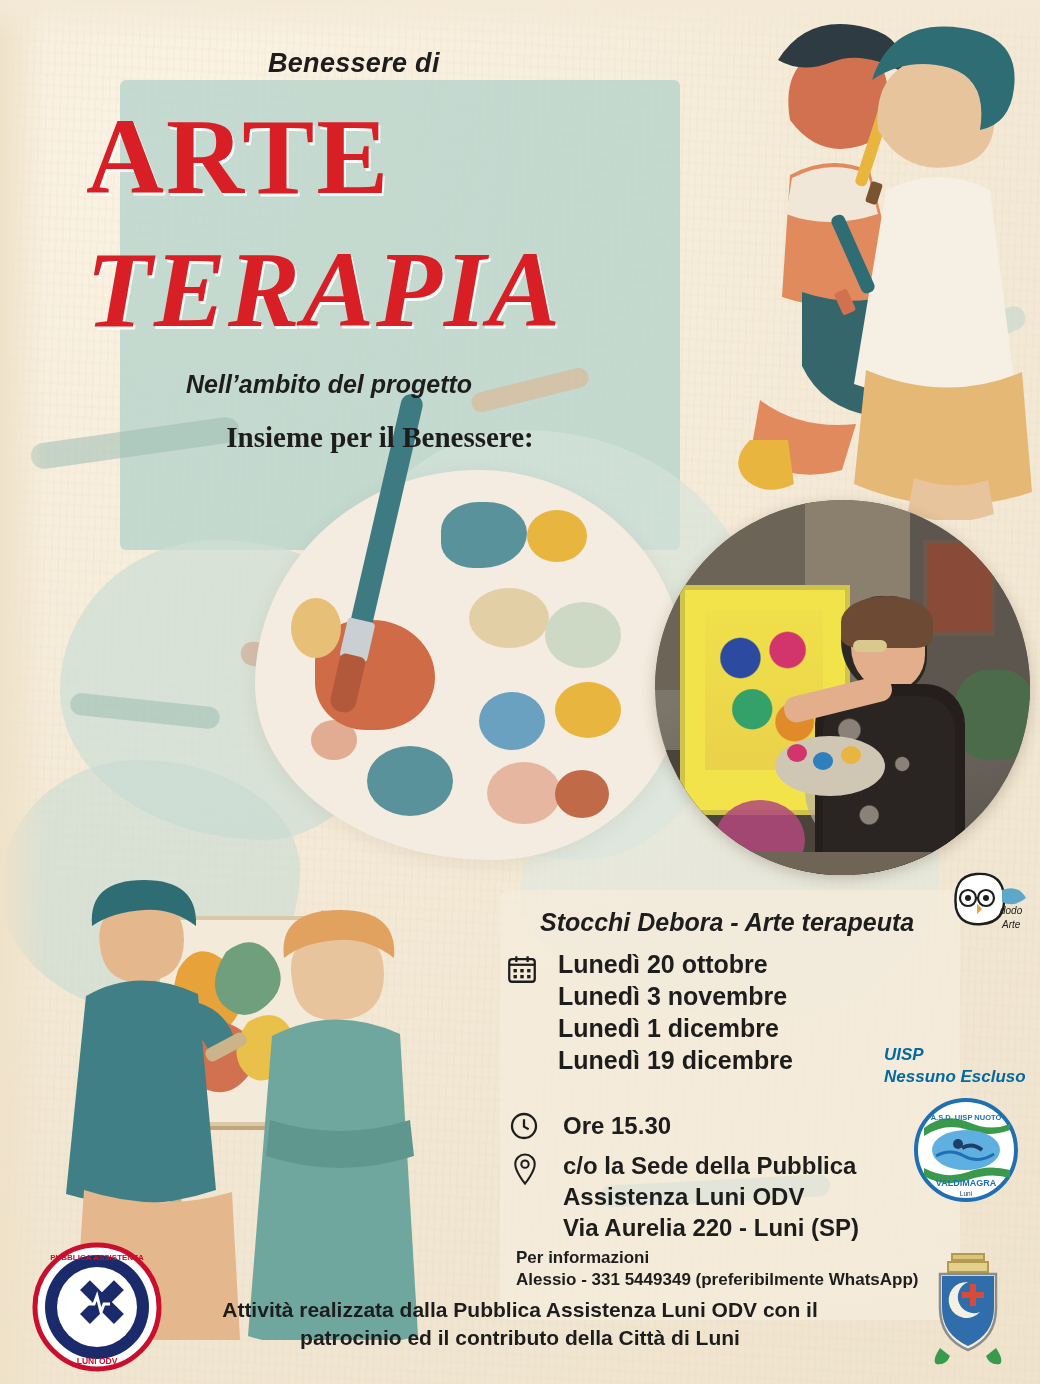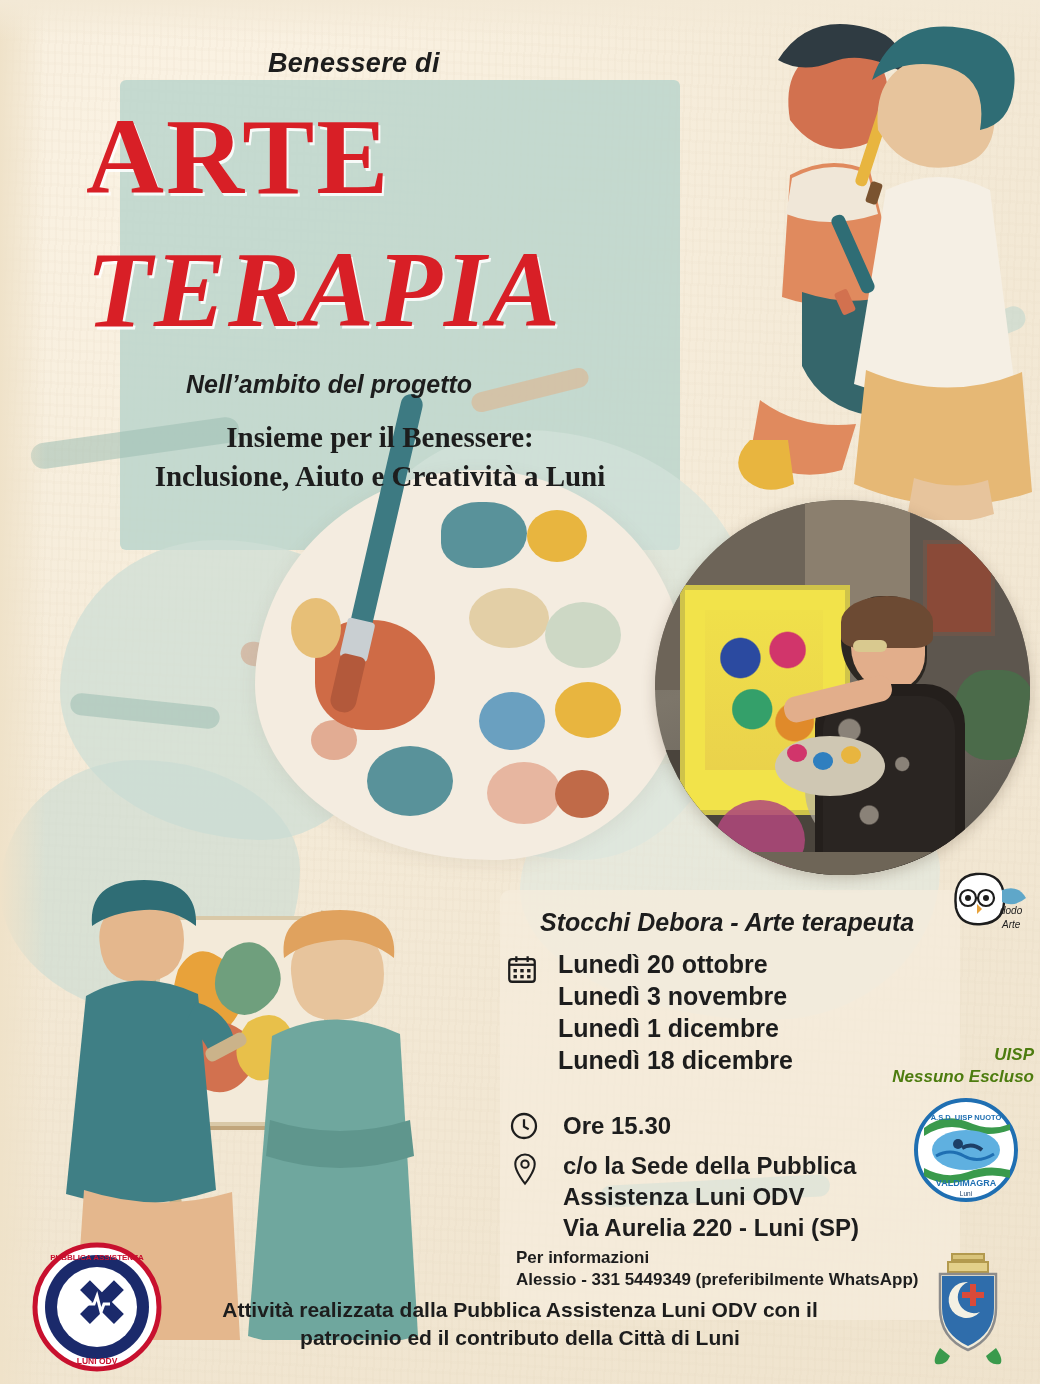--- a/index.html
+++ b/index.html
@@ -66,21 +66,21 @@
   .time{position:absolute;left:563px;top:1112px;font-size:24px;font-weight:bold;color:#1d1d1d;}
   .place{position:absolute;left:563px;top:1150px;font-size:24px;font-weight:bold;color:#1d1d1d;line-height:1.3;}
   .info-h{position:absolute;left:516px;top:1248px;font-size:17px;font-weight:bold;color:#1d1d1d;}
   .info-l{position:absolute;left:516px;top:1270px;font-size:17px;font-weight:bold;color:#1d1d1d;}
   .footer{position:absolute;left:140px;top:1296px;width:760px;text-align:center;font-size:21px;font-weight:bold;color:#1d1d1d;line-height:1.35;}
 
   .ico{position:absolute;color:#1d1d1d;}
   .ico svg{display:block;}
 
   
-  .uisp-txt{position:absolute;left:884px;top:1044px;width:150px;text-align:right;font-size:17px;font-weight:bold;font-style:italic;color:#4d7c0f;line-height:1.3;}
+  .uisp-txt{position:absolute;left:884px;top:1044px;width:150px;text-align:left;font-size:17px;font-weight:bold;font-style:italic;color:#0369a1;line-height:1.3;}
   .owl{position:absolute;left:944px;top:868px;width:86px;height:70px;}
   .uisp-logo{position:absolute;left:914px;top:1098px;width:105px;height:105px;}
   .comune{position:absolute;left:922px;top:1248px;width:92px;height:118px;}
   .pa-logo{position:absolute;left:32px;top:1242px;width:130px;height:130px;}
 </style>
 </head>
 <body>
 
 <div class="bg-base"></div>
 <div class="paper-noise"></div>
@@ -200,21 +200,20 @@
   <div class="ph" style="left:60px;top:300px;width:90px;height:80px;background:#b0487b;border-radius:50%;opacity:.85;"></div>
   <div class="ph" style="left:0px;top:352px;width:380px;height:30px;background:#6e6557;"></div>
 </div>
 
 <div class="lab">Benessere di</div>
 <div class="title1">ARTE</div>
 <div class="title2">TERAPIA</div>
 <div class="sub1">Nell’ambito del progetto</div>
 <div class="proj">
   <div>Insieme per il Benessere:</div>
-  <div>Inclusione, Aiuto e Creatività a Luni</div>
 </div>
 
 <div class="therapist">Stocchi Debora - Arte terapeuta</div>
 
 <span class="ico" style="left:505px;top:952px;">
   <svg width="34" height="34" viewBox="0 0 24 24" fill="none" stroke="#1d1d1d" stroke-width="1.6">
     <rect x="3" y="5" width="18" height="16" rx="2"></rect>
       <path d="M3 9h18"></path>
     <path d="M8 3v4M16 3v4"></path>
     <g fill="#1d1d1d" stroke="none">
@@ -225,21 +224,21 @@
       <rect x="10.8" y="16.2" width="2.4" height="2.4"></rect>
         <rect x="15.6" y="16.2" width="2.4" height="2.4"></rect>
     </g>
   </svg>
 </span>
 
 <div class="dates">
   <div>Lunedì 20 ottobre</div>
   <div>Lunedì 3 novembre</div>
   <div>Lunedì 1 dicembre</div>
-  <div>Lunedì 18 dicembre</div>
+  <div>Lunedì 19 dicembre</div>
 </div>
 
 <span class="ico" style="left:508px;top:1110px;">
   <svg width="32" height="32" viewBox="0 0 24 24" fill="none" stroke="#1d1d1d" stroke-width="1.7">
     <circle cx="12" cy="12" r="9"></circle>
       <path d="M12 7v5.5l3.5 2"></path>
   </svg>
 </span>
 <div class="time">Ore 15.30</div>
 

